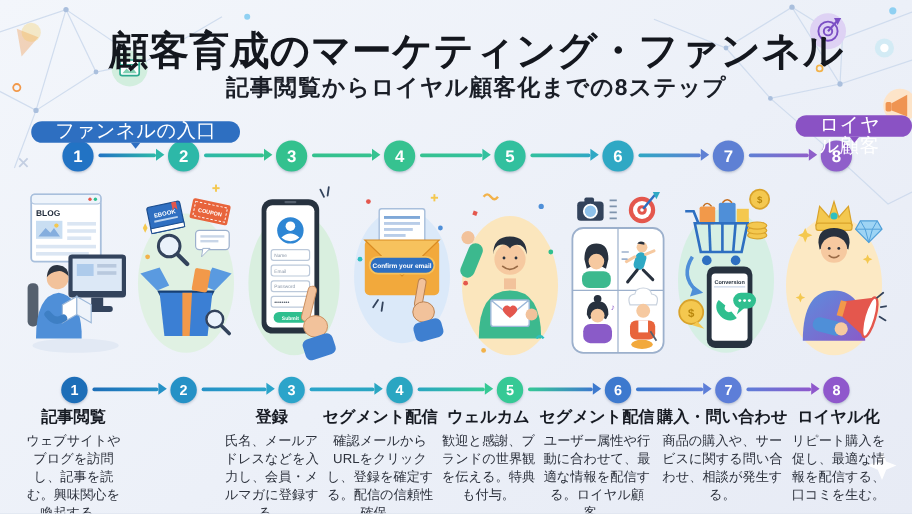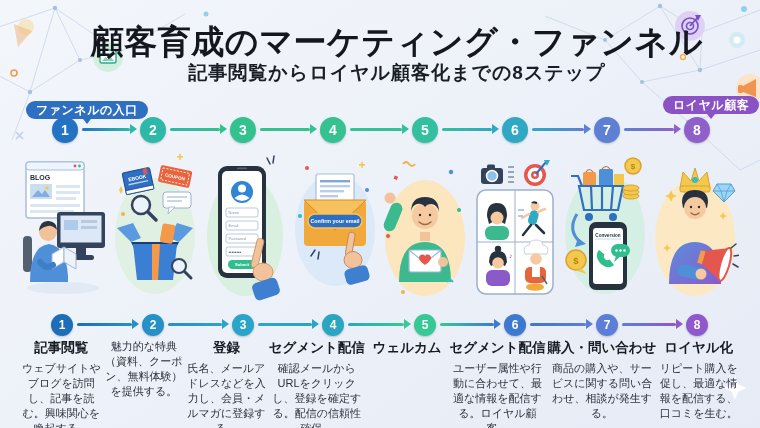--- a/index.html
+++ b/index.html
@@ -3,22 +3,22 @@
 <meta charset="utf-8">
 <style>
   html,body{margin:0;padding:0;}
   body{font-family:"Liberation Sans","DejaVu Sans",sans-serif;background:#dfe5ef;}
   .stage{position:relative;width:760px;height:428px;overflow:hidden;
     background:linear-gradient(145deg,#f3f6fb 0%,#ecf0f8 55%,#e7ebf5 100%);}
   .decor{position:absolute;left:0;top:0;z-index:0;}
   .hdr{position:absolute;left:17px;top:24px;width:100%;text-align:center;z-index:2;}
   .title{font-size:33px;font-weight:800;color:#14171e;letter-spacing:0.5px;line-height:1.1;}
   .subtitle{margin-top:0;font-size:19px;font-weight:700;color:#1a1e27;letter-spacing:1px;}
-  .badge{position:absolute;z-index:3;height:18px;line-height:18px;padding:0 10px;border-radius:9px;
-    color:#fff;font-size:12px;font-weight:700;letter-spacing:0.5px;}
+  .badge{position:absolute;z-index:3;height:18px;line-height:18px;padding:0 20px;border-radius:9px;
+    color:#fff;font-size:16px;font-weight:400;letter-spacing:0.5px;}
   .badge::after{content:'';position:absolute;bottom:-5px;left:50%;margin-left:-4px;
     border-left:4px solid transparent;border-right:4px solid transparent;border-top:5px solid currentColor;}
   .badge-l{left:26px;top:101px;}
   .badge-r{left:663px;top:96px;}
   .rows{position:absolute;left:0;top:0;width:760px;height:428px;z-index:2;}
   .tc,.bc{position:absolute;border-radius:50%;color:#fff;font-weight:700;
     display:flex;align-items:center;justify-content:center;box-shadow:0 1px 2px rgba(30,50,90,.25);}
   .tc{width:26px;height:26px;top:117px;font-size:14px;}
   .bc{width:22px;height:22px;top:314px;font-size:12px;}
   .tc:nth-child(1){left:52px}.tc:nth-child(2){left:140px}.tc:nth-child(3){left:230px}.tc:nth-child(4){left:320px}
@@ -451,32 +451,32 @@
     <div class="ba" style="background: linear-gradient(90deg, rgb(61, 121, 206), rgb(93, 126, 216)); color: rgb(93, 126, 216);"></div>
     <div class="ba" style="background: linear-gradient(90deg, rgb(93, 126, 216), rgb(143, 88, 204)); color: rgb(143, 88, 204);"></div>
   </div>
 
   <div class="labels">
     <div class="cell">
       <div class="step-title">記事閲覧</div>
       <div class="step-desc">ウェブサイトやブログを訪問し、記事を読む。興味関心を喚起する。</div>
     </div>
     <div class="cell">
-      <div class="step-desc">魅力的な特典（資料、クーポン、無料体験）を提供する。</div>
     </div>
     <div class="cell">
       <div class="step-title">登録</div>
       <div class="step-desc">氏名、メールアドレスなどを入力し、会員・メルマガに登録する。</div>
     </div>
     <div class="cell">
       <div class="step-title">セグメント配信</div>
       <div class="step-desc">確認メールからURLをクリックし、登録を確定する。配信の信頼性確保。</div>
     </div>
     <div class="cell">
       <div class="step-title">ウェルカム</div>
+      <div class="step-desc">歓迎と感謝、ブランドの世界観を伝える。特典も付与。</div>
     </div>
     <div class="cell">
       <div class="step-title">セグメント配信</div>
       <div class="step-desc">ユーザー属性や行動に合わせて、最適な情報を配信する。ロイヤル顧客。</div>
     </div>
     <div class="cell">
       <div class="step-title">購入・問い合わせ</div>
       <div class="step-desc">商品の購入や、サービスに関する問い合わせ、相談が発生する。</div>
     </div>
     <div class="cell">

